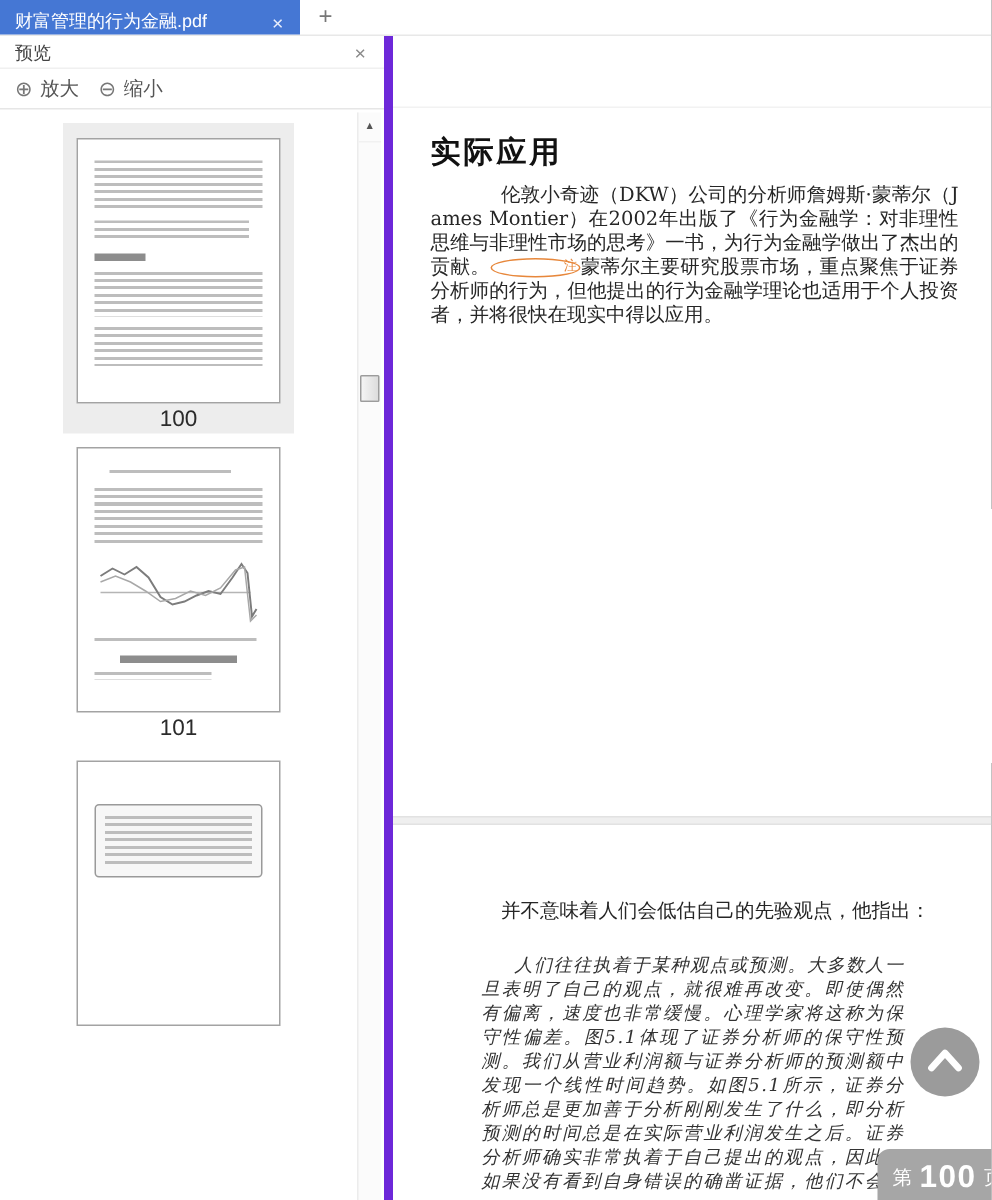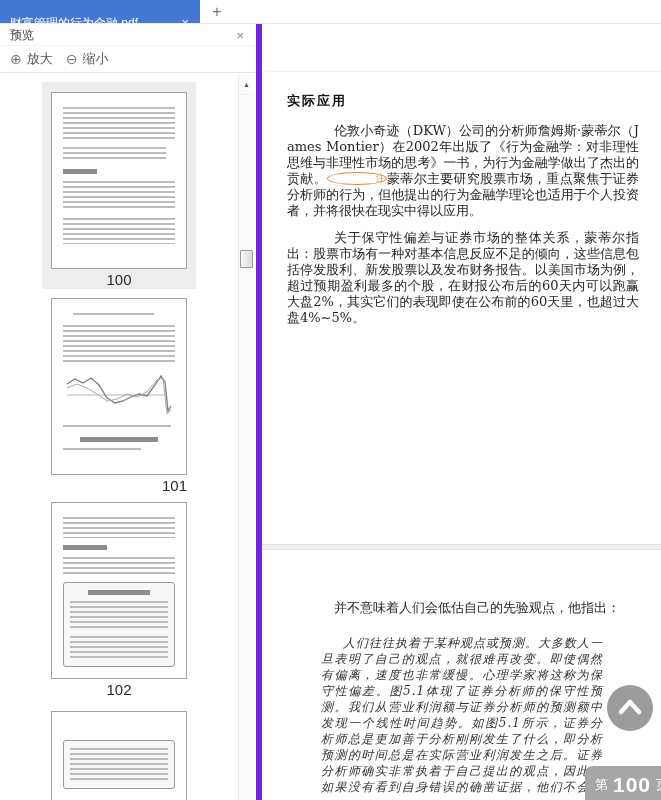--- a/index.html
+++ b/index.html
@@ -6,21 +6,21 @@
   html,body { background:#888; }
   .window {
     position:relative; width:661px; height:800px; background:#fff;
     overflow:hidden; font-family:"Liberation Sans", sans-serif;
     margin:0 auto;
   }
   
   .tabbar { height:24px; background:#fff; display:flex; align-items:stretch;
             border-bottom:1px solid #e8e8e8; }
   .tab { width:200px; background:#4577d4; color:#fff; display:flex;
-         align-items:flex-start; justify-content:space-between; padding:15px 11px 0 10px;
+         align-items:flex-end; justify-content:space-between; padding:4px 11px 0 10px;
          font-size:12px; cursor:default; }
   .tab-title { white-space:nowrap; overflow:hidden; }
   .tab-close { font-size:13px; color:#e8eefc; margin-left:8px; }
   .newtab { width:34px; display:flex; align-items:center; justify-content:center;
             color:#777; font-size:16px; }
   
   .app { display:flex; height:776px; }
   .sidebar { position:relative; width:262px; background:#fff;
              border-right:6px solid #6d28d9; flex:none; }
   .panel-header { height:22px; display:flex; align-items:center;
@@ -34,21 +34,21 @@
   .ztext { margin-right:8px; }
   
   .thumbs { position:absolute; top:50px; bottom:0; left:0; right:18px;
             overflow:hidden; padding-top:8px; }
   .thumb { width:154px; margin:0 auto; text-align:center; padding:10px 9px 2px; }
   .thumb.selected { background:#ededed; }
   .thumb-page { width:136px; height:177px; border:1px solid #a3a3a3;
                 background:#fff; margin:0 auto; padding:14px 11px 10px;
                 text-align:left; overflow:hidden; }
   .thumb-label { font-size:15px; color:#2b2b2b; line-height:14px; padding:4px 0 0; }
-  .thumb.t101 { padding-top:9px;text-align:right; }
+  .thumb.t101 { padding-top:9px; }
   .thumb.t102 { padding-top:7px; }
   .thumb.t103 { padding-top:12px; }
   
   .ml { background:repeating-linear-gradient(to bottom,#bdbdbd 0 2px,transparent 2px 5px);
         margin-bottom:7px; }
   .ml-head { height:5px; background:#8d8d8d; margin:2px 0 7px; }
   .mini-box { border:1px solid #9a9a9a; border-radius:3px; background:#f7f7f7;
               padding:7px 6px 6px; margin-top:2px; }
   .mini-chart { display:block; margin:2px 0 5px; }
   
@@ -66,21 +66,21 @@
             padding-top:4px; overflow:hidden; }
   .page-gap { height:6px; background:#efefef; border-top:1px solid #e2e2e2;
               border-bottom:1px solid #e2e2e2; }
   .page-b { height:246px; padding-top:50px; overflow:hidden; }
   .bodytext { width:352px; font-family:"DejaVu Serif","Liberation Serif",serif;
               font-size:13px; line-height:16px; color:#262626;
               text-align:justify; word-break:break-all; }
   .bodytext p { margin-bottom:11px; }
   .ind { text-indent:47px; }
   h2.sec { width:352px; font-family:"DejaVu Serif","Liberation Serif",serif;
-           font-size:13px; font-weight:bold; color:#111; letter-spacing:2px;
+           font-size:20px; font-weight:bold; color:#111; letter-spacing:2px;
            margin:17px 0 14px; }
   .quote { width:282px; margin:19px 36px 0 34px; font-style:italic;
            font-size:12px; line-height:16px; letter-spacing:1px;
            text-indent:22px; color:#333; }
   .note-icon { display:inline-block; font-style:normal; font-size:9px; line-height:11px;
                color:#e7873b; border:1px solid #e7873b; border-radius:50%;
                padding:0 1px; vertical-align:2px; letter-spacing:0; }
   
   .back-top { position:absolute; left:607px; top:685px; width:46px; height:46px;
               border-radius:50%; background:#9b9b9b; display:flex;
@@ -141,33 +141,20 @@
               <polyline points="4,14 12,9 20,13 28,8 36,15 44,28 52,33 60,31 68,27 76,24 84,26 92,15 98,6 102,12 105,41 108,36" fill="none" stroke="#7c7c7c" stroke-width="1.3"></polyline>
               <polyline points="4,18 14,14 24,18 34,24 44,31 54,29 64,24 74,27 84,22 94,10 100,8 104,44 108,40" fill="none" stroke="#a8a8a8" stroke-width="1"></polyline>
             </svg>
             <div class="ml" style="height:5px;width:96%"></div>
             <div class="ml-head" style="width:78px;margin:4px auto 6px"></div>
             <div class="ml" style="height:5px;width:70%"></div>
           </div>
           <div class="thumb-label">101</div>
         </div>
 
-        <div class="thumb t102">
-          <div class="thumb-page">
-            <div class="ml" style="height:21px"></div>
-            <div class="ml-head" style="width:44px"></div>
-            <div class="ml" style="height:18px"></div>
-            <div class="mini-box">
-              <div class="ml-head" style="width:62px;margin:0 auto 6px"></div>
-              <div class="ml" style="height:30px;margin-bottom:5px"></div>
-              <div class="ml" style="height:24px;margin-bottom:0"></div>
-            </div>
-          </div>
-          <div class="thumb-label">102</div>
-        </div>
 
         <div class="thumb t103">
           <div class="thumb-page">
             <div class="mini-box" style="margin-top:14px">
               <div class="ml" style="height:34px;margin-bottom:0"></div>
             </div>
           </div>
         </div>
       </div>
 
@@ -176,21 +163,20 @@
         <div class="sb-thumb"></div>
       </div>
     </div>
 
     <div class="main">
 
       <div class="pdf-page page-a">
         <div class="bodytext">
           <h2 class="sec">实际应用</h2>
           <p class="ind"><span>伦敦小奇迹（DKW）公司的分析师詹姆斯·蒙蒂尔（James Montier）在2002年出版了《行为金融学：对非理性思维与非理性市场的思考》一书，为行为金融学做出了杰出的贡献。</span><span class="note-icon">注</span><span>蒙蒂尔主要研究股票市场，重点聚焦于证券分析师的行为，但他提出的行为金融学理论也适用于个人投资者，并将很快在现实中得以应用。</span></p>
-          <p class="ind">关于保守性偏差与证券市场的整体关系，蒙蒂尔指出：股票市场有一种对基本信息反应不足的倾向，这些信息包括停发股利、新发股票以及发布财务报告。以美国市场为例，超过预期盈利最多的个股，在财报公布后的60天内可以跑赢大盘2%，其实它们的表现即使在公布前的60天里，也超过大盘4%~5%。</p>
         </div>
       </div>
 
       <div class="page-gap"></div>
 
       <div class="pdf-page page-b">
         <div class="bodytext">
           <p class="ind" style="margin-bottom:0">并不意味着人们会低估自己的先验观点，他指出：</p>
           <p class="quote"><span>人们往往执着于某种观点或预测。大多数人一旦表明了自己的观点，就很难再改变。即使偶然有偏离，速度也非常缓慢。心理学家将这称为保守性偏差。图5.1体现了证券分析师的保守性预测。我们从营业利润额与证券分析师的预测额中发现一个线性时间趋势。如图5.1所示，证券分析师总是更加善于分析刚刚发生了什么，即分析预测的时间总是在实际营业利润发生之后。证券分析师确实非常执着于自己提出的观点，因此，如果没有看到自身错误的确凿证据，他们不会改变自己的观点。</span></p>
 

